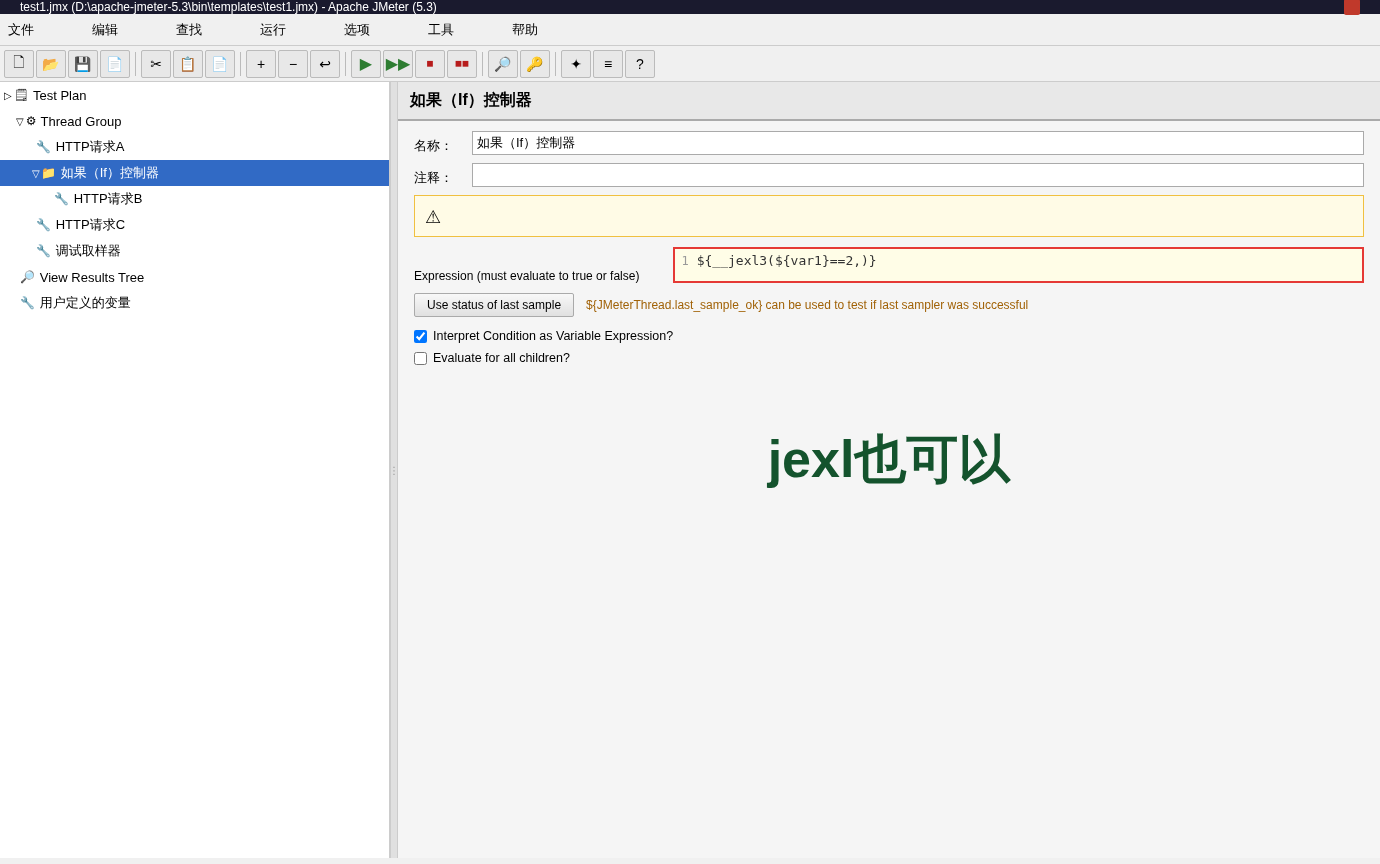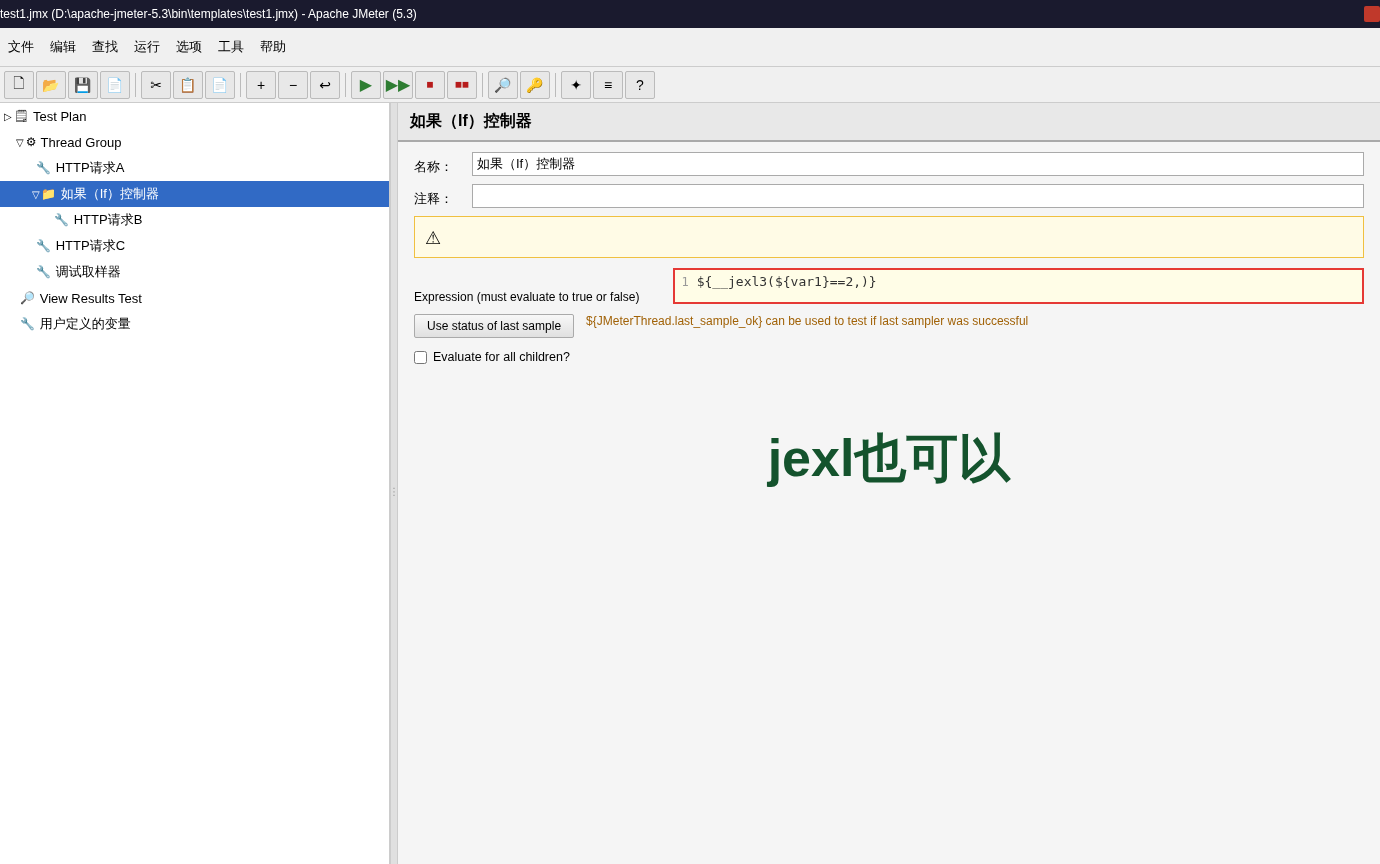--- a/index.html
+++ b/index.html
@@ -2,40 +2,41 @@
 <html><head>
   <meta charset="utf-8">
   <style>
     * { margin: 0; padding: 0; box-sizing: border-box; }
     body { font-family: 'SimSun', 'Microsoft YaHei', sans-serif; font-size: 13px; background: #f0f0f0; width: 1380px; height: 864px; overflow: hidden; }
 
     
     .title-bar {
       background: #1a1a2e;
       color: #fff;
-      height: 28px;
-      display: flex;
-      align-items: center;
-      padding: 0 0;
+      height: 14px;
+      display: flex;
+      align-items: center;
+      padding: 0 20px;
       font-size: 12px;
     }
     .title-bar-close {
       width: 16px; height: 16px;
       background: #c0392b;
       border-radius: 2px;
       margin-left: auto;
     }
 
     
     .menu-bar {
       background: #f0f0f0;
-      height: 39px;
+      height: 32px;
       display: flex;
       align-items: center;
       border-bottom: 1px solid #ccc;
+      gap: 42px;
     }
     .menu-item {
       padding: 0 8px;
       height: 100%;
       display: flex;
       align-items: center;
       cursor: pointer;
       font-size: 13px;
     }
 
@@ -186,20 +187,21 @@
       border: 1px solid #aaa;
       background: linear-gradient(to bottom, #f8f8f8, #e0e0e0);
       padding: 4px 12px;
       font-size: 12px;
       cursor: pointer;
       border-radius: 2px;
     }
 
     .last-sample-row {
       display: flex;
+      align-items: center;
       gap: 12px;
       margin-bottom: 12px;
     }
     .last-sample-hint {
       font-size: 12px;
       color: #a16207;
     }
 
     
     .checkbox-row {
@@ -325,21 +327,21 @@
 
     <div class="tree-item" style="padding-left: 32px;">
       <span class="expand">&nbsp;</span>
       <span class="icon">🔧</span>
       <span>调试取样器</span>
     </div>
 
     <div class="tree-item" style="padding-left: 16px;">
       <span class="expand">&nbsp;</span>
       <span class="icon">🔎</span>
-      <span>View Results Test</span>
+      <span>View Results Tree</span>
     </div>
 
     <div class="tree-item" style="padding-left: 16px;">
       <span class="expand">&nbsp;</span>
       <span class="icon">🔧</span>
       <span>用户定义的变量</span>
     </div>
 
   </div>
 
@@ -372,20 +374,24 @@
             <span style="color:#999; font-family:monospace; font-size:12px; margin-right:8px;">1</span><span style="font-family:monospace; color:#333;">${__jexl3(${var1}==2,)}</span>
           </div>
         </div>
       </div>
 
       <div class="last-sample-row">
         <button class="btn">Use status of last sample</button>
         <span class="last-sample-hint">${JMeterThread.last_sample_ok} can be used to test if last sampler was successful</span>
       </div>
 
+      <div class="checkbox-row">
+        <input type="checkbox" id="interpret-cb" checked="" style="">
+        <label for="interpret-cb">Interpret Condition as Variable Expression?</label>
+      </div>
 
       <div class="checkbox-row">
         <input type="checkbox" id="evaluate-all-cb" style="">
         <label for="evaluate-all-cb">Evaluate for all children?</label>
       </div>
 
       <div class="big-text">jexl也可以</div>
 
     </div>
   </div>

